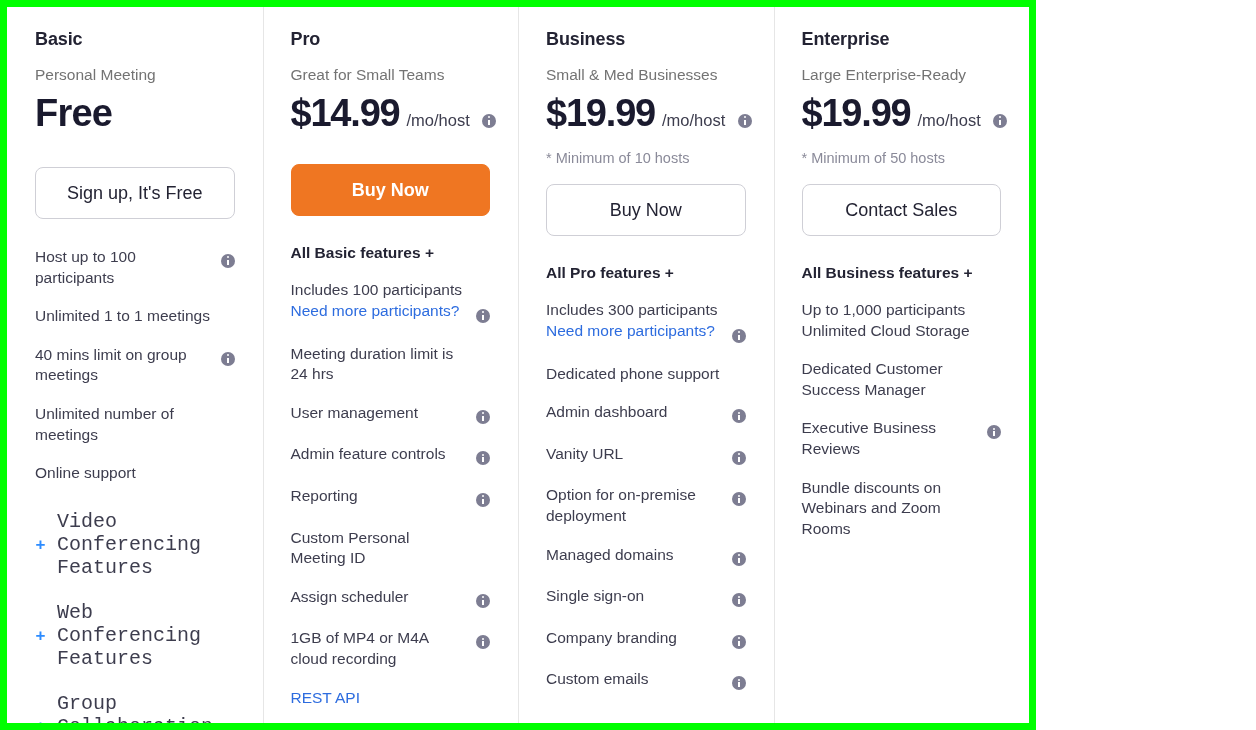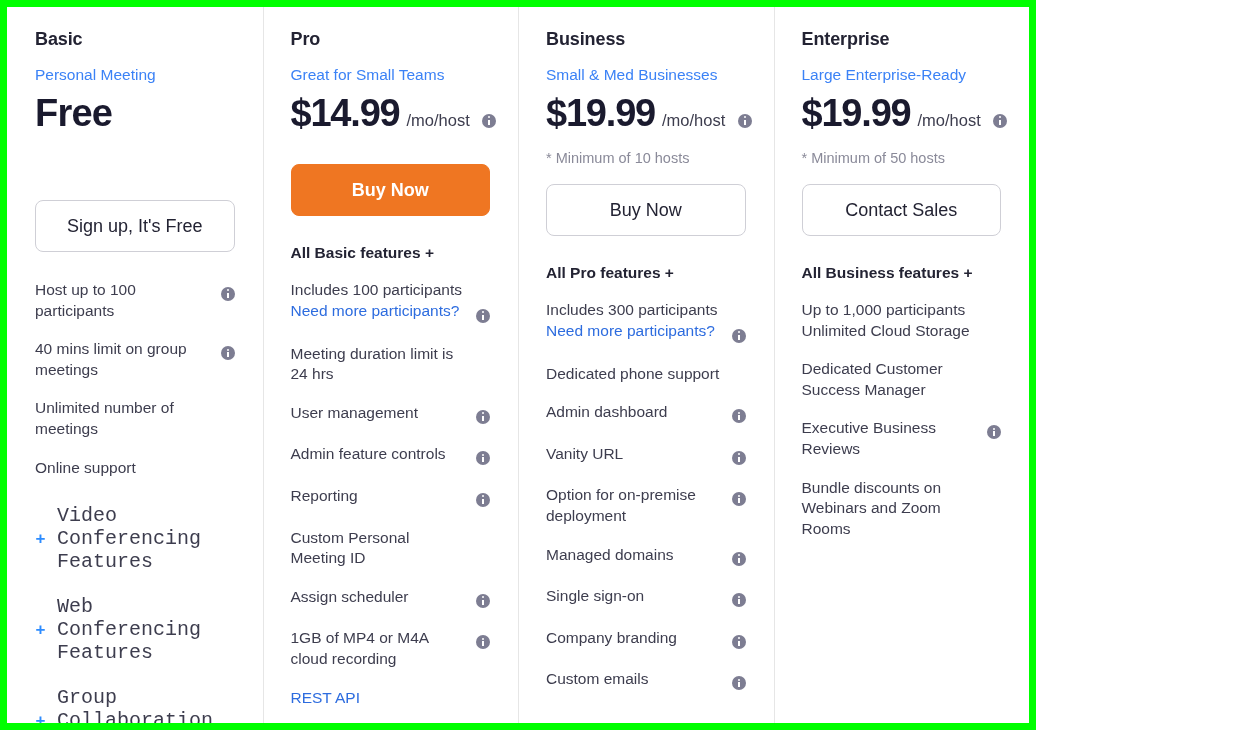--- a/index.html
+++ b/index.html
@@ -42,21 +42,21 @@
 
   .plan-name {
     font-size: 18px;
     font-weight: bold;
     color: #232333;
     letter-spacing: -0.1px;
     margin-bottom: 16px;
   }
   .plan-tagline {
     font-size: 15.5px;
-    color: #3b82f6;
+    color: #737373;
     margin-bottom: 8px;
     white-space: nowrap;
   }
 
   .price-row {
     display: flex;
     align-items: baseline;
     position: relative;
     min-height: 46px;
     margin-bottom: 2px;
@@ -104,21 +104,21 @@
     border: 1px solid #cfcfd6;
     color: #232333;
   }
   .cta-btn.primary {
     background: #ef7622;
     border: 1px solid #ef7622;
     color: #ffffff;
     font-weight: bold;
   }
   .cta-wrap.tight { margin-top: 18px; }
-  .cta-wrap.basic { margin-top: 62px; }
+  .cta-wrap.basic { margin-top: 29px; }
 
   .feature-head {
     font-size: 15.5px;
     font-weight: bold;
     color: #232333;
     margin-bottom: 18px;
   }
   .feature-list { list-style: none; }
   .feature-item {
     position: relative;
@@ -212,20 +212,24 @@
         <div class="price-row">
           <span class="price-amount free">Free</span>
         </div>
         <div class="cta-wrap basic">
           <button class="cta-btn">Sign up, It's Free</button>
         </div>
         <ul class="feature-list">
           <li class="feature-item has-info">
             <span class="ftext"><span>Host up to 100 participants</span></span>
             <span class="icon-slot"><span class="info-icon"></span></span>
+          </li>
+          <li class="feature-item">
+            <span class="ftext"><span>Unlimited 1 to 1 meetings</span></span>
+            <span class="icon-slot"></span>
           </li>
           <li class="feature-item has-info">
             <span class="ftext"><span>40 mins limit on group meetings</span></span>
             <span class="icon-slot"><span class="info-icon"></span></span>
           </li>
           <li class="feature-item">
             <span class="ftext"><span>Unlimited number of meetings</span></span>
             <span class="icon-slot"></span>
           </li>
           <li class="feature-item">

